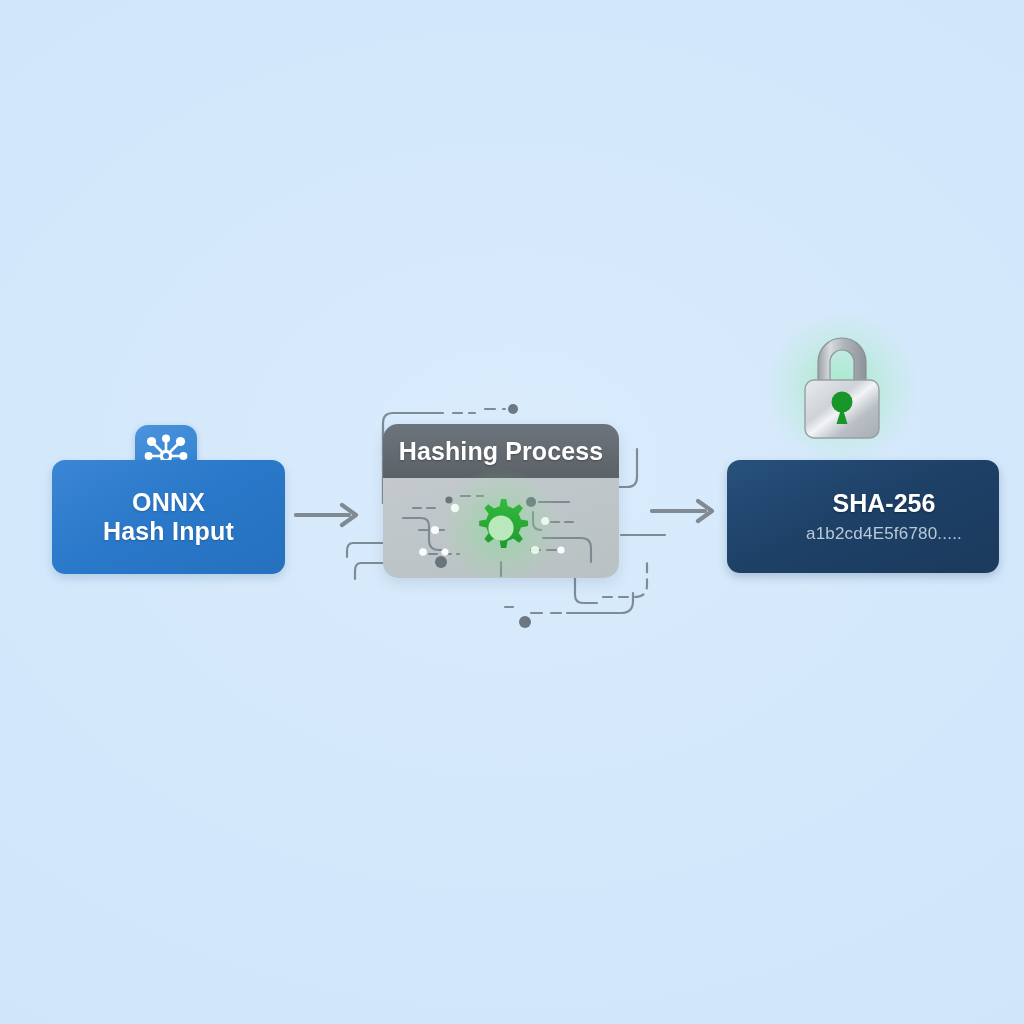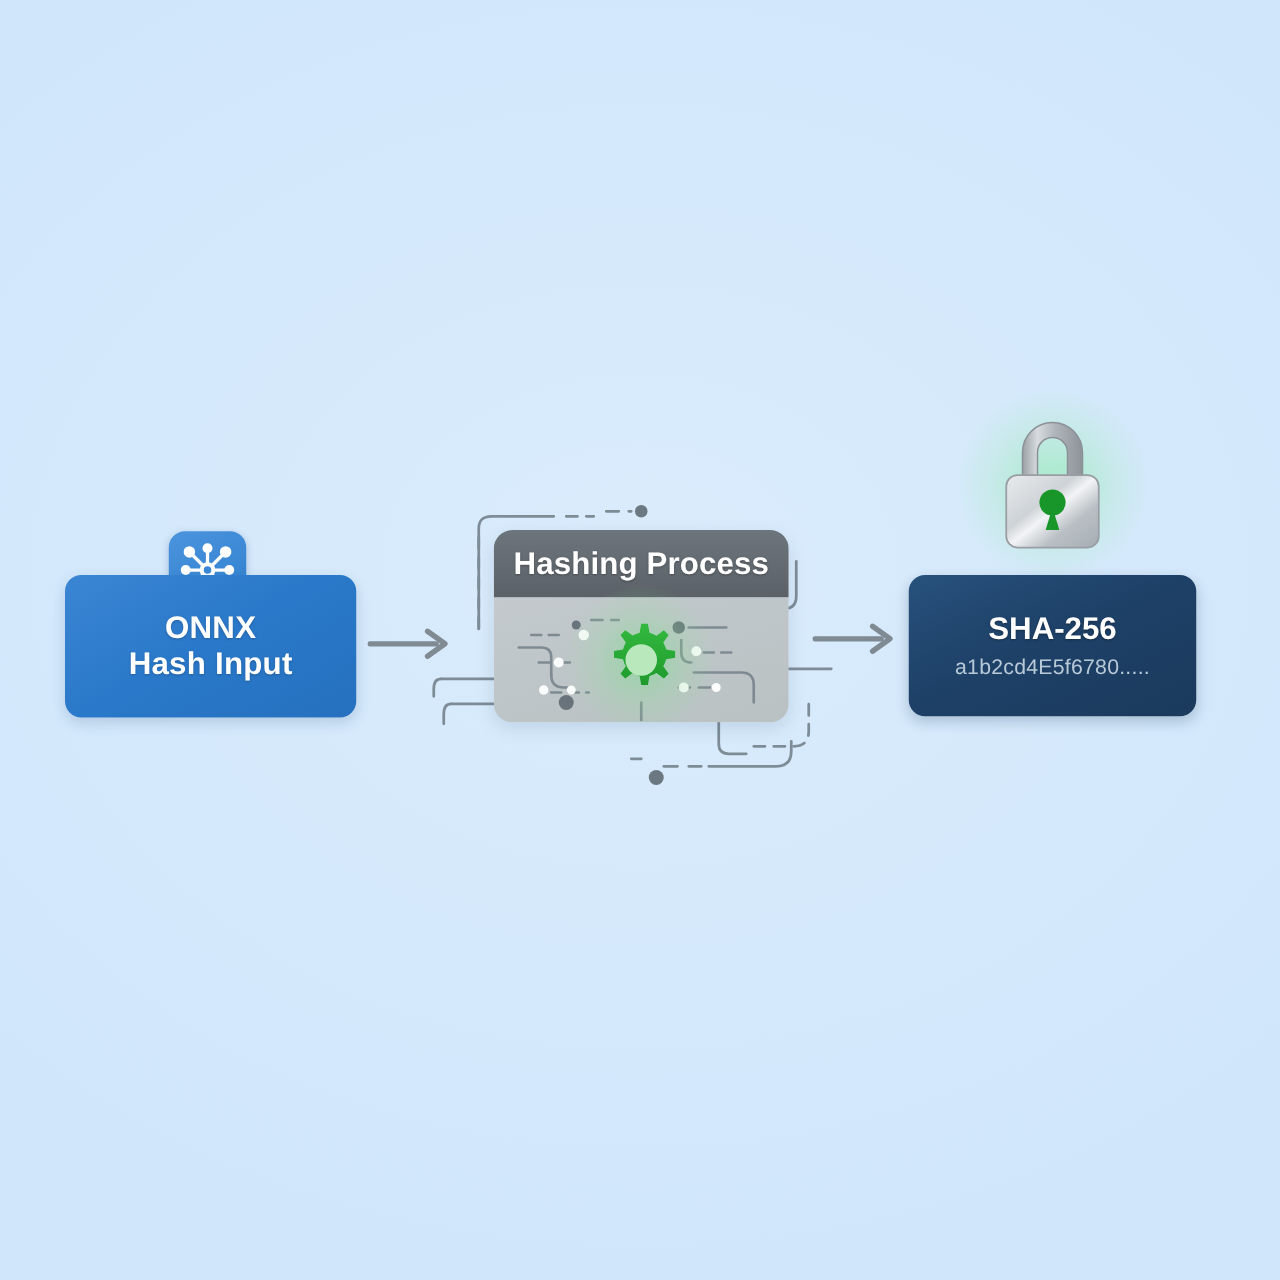--- a/index.html
+++ b/index.html
@@ -65,21 +65,21 @@
     position: absolute;
     width: 68px;
     height: 30px;
   }
   .arrow-1 { left: 294px; top: 500px; }
   .arrow-2 { left: 650px; top: 496px; }
 
   
   .hash-card {
     position: absolute;
-    left: 395px;
+    left: 383px;
     top: 424px;
     width: 236px;
     height: 154px;
     border-radius: 15px;
     overflow: hidden;
     box-shadow: 0 5px 14px rgba(40,70,100,0.13);
   }
   .hash-header {
     height: 54px;
     background: linear-gradient(180deg, #6d757c 0%, #5b6167 100%);
@@ -155,20 +155,21 @@
     top: 460px;
     width: 230px;
     height: 113px;
     border-radius: 13px;
     background: linear-gradient(155deg, #27517c 0%, #1e4168 45%, #1b3a5c 100%);
     box-shadow: 0 4px 10px rgba(20,45,80,0.22);
     display: flex;
     flex-direction: column;
     align-items: center;
     justify-content: center;
+    padding-left: 42px;
   }
   .sha-title {
     color: #ffffff;
     font-size: 25px;
     font-weight: bold;
     line-height: 1.14;
     text-align: center;
     text-shadow: 0 1px 2px rgba(0,0,0,0.35);
   }
   .sha-hash {

